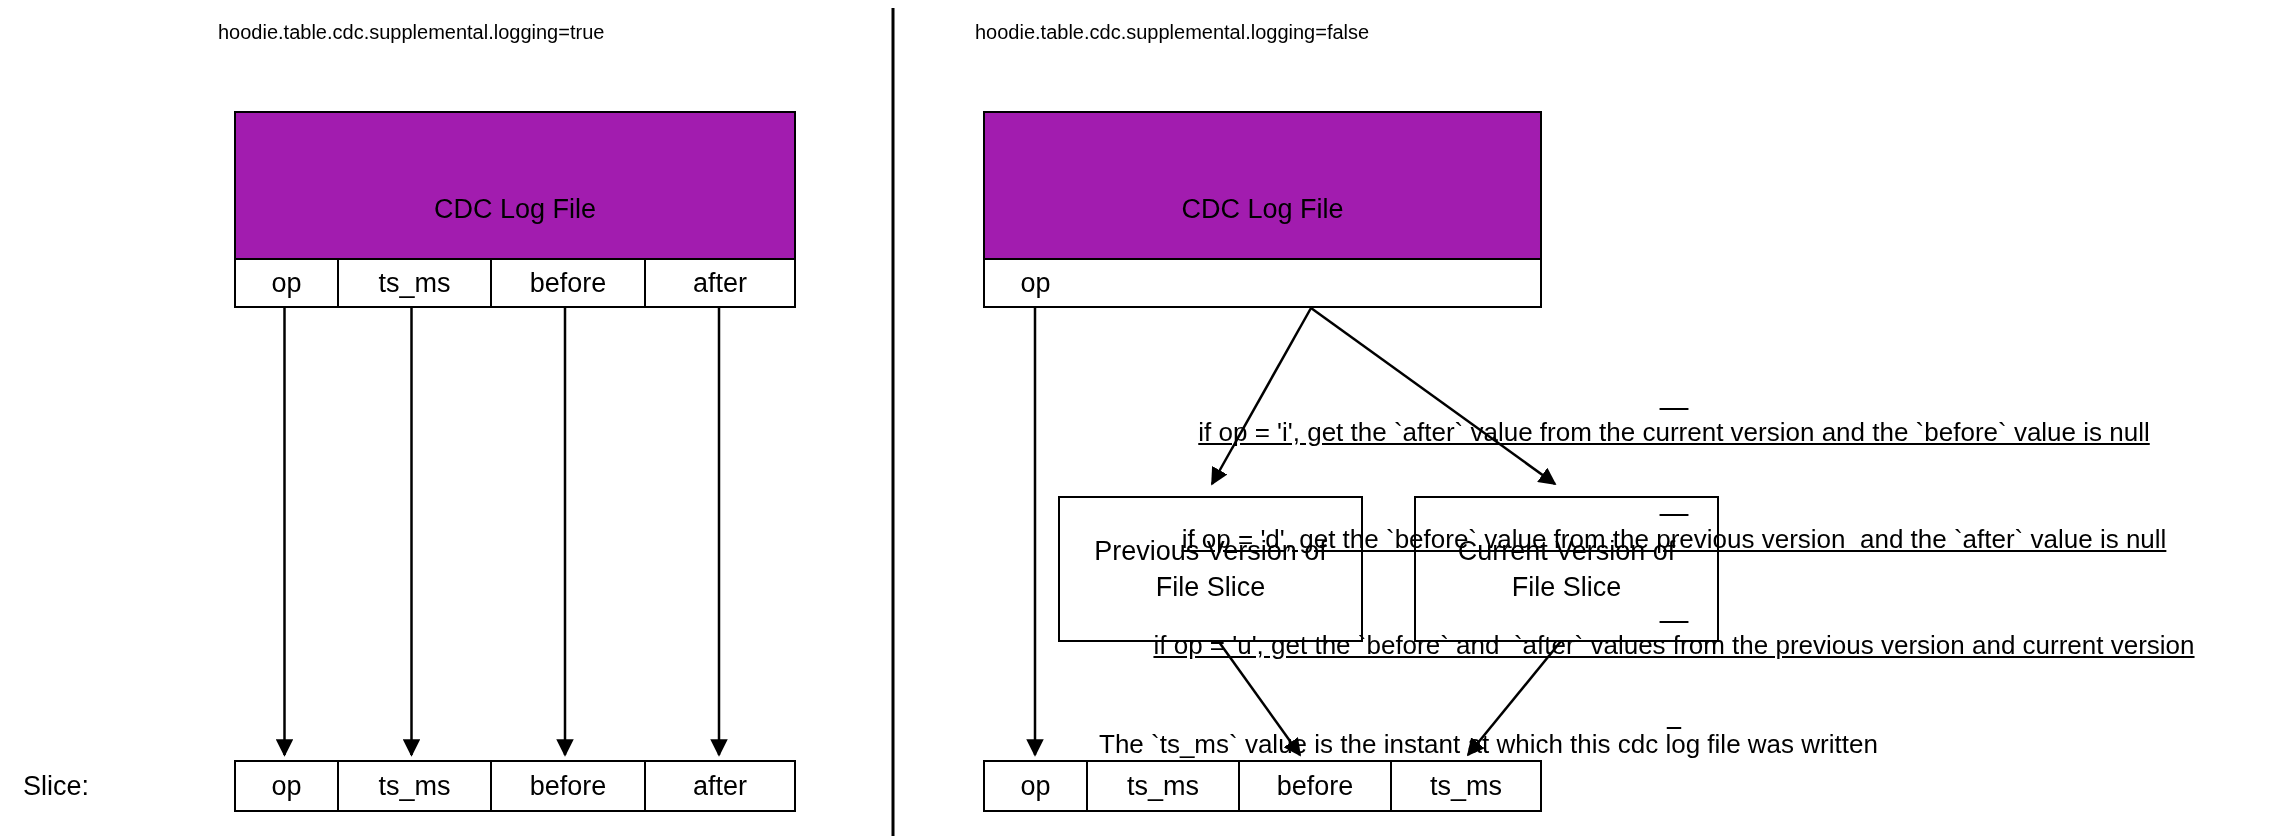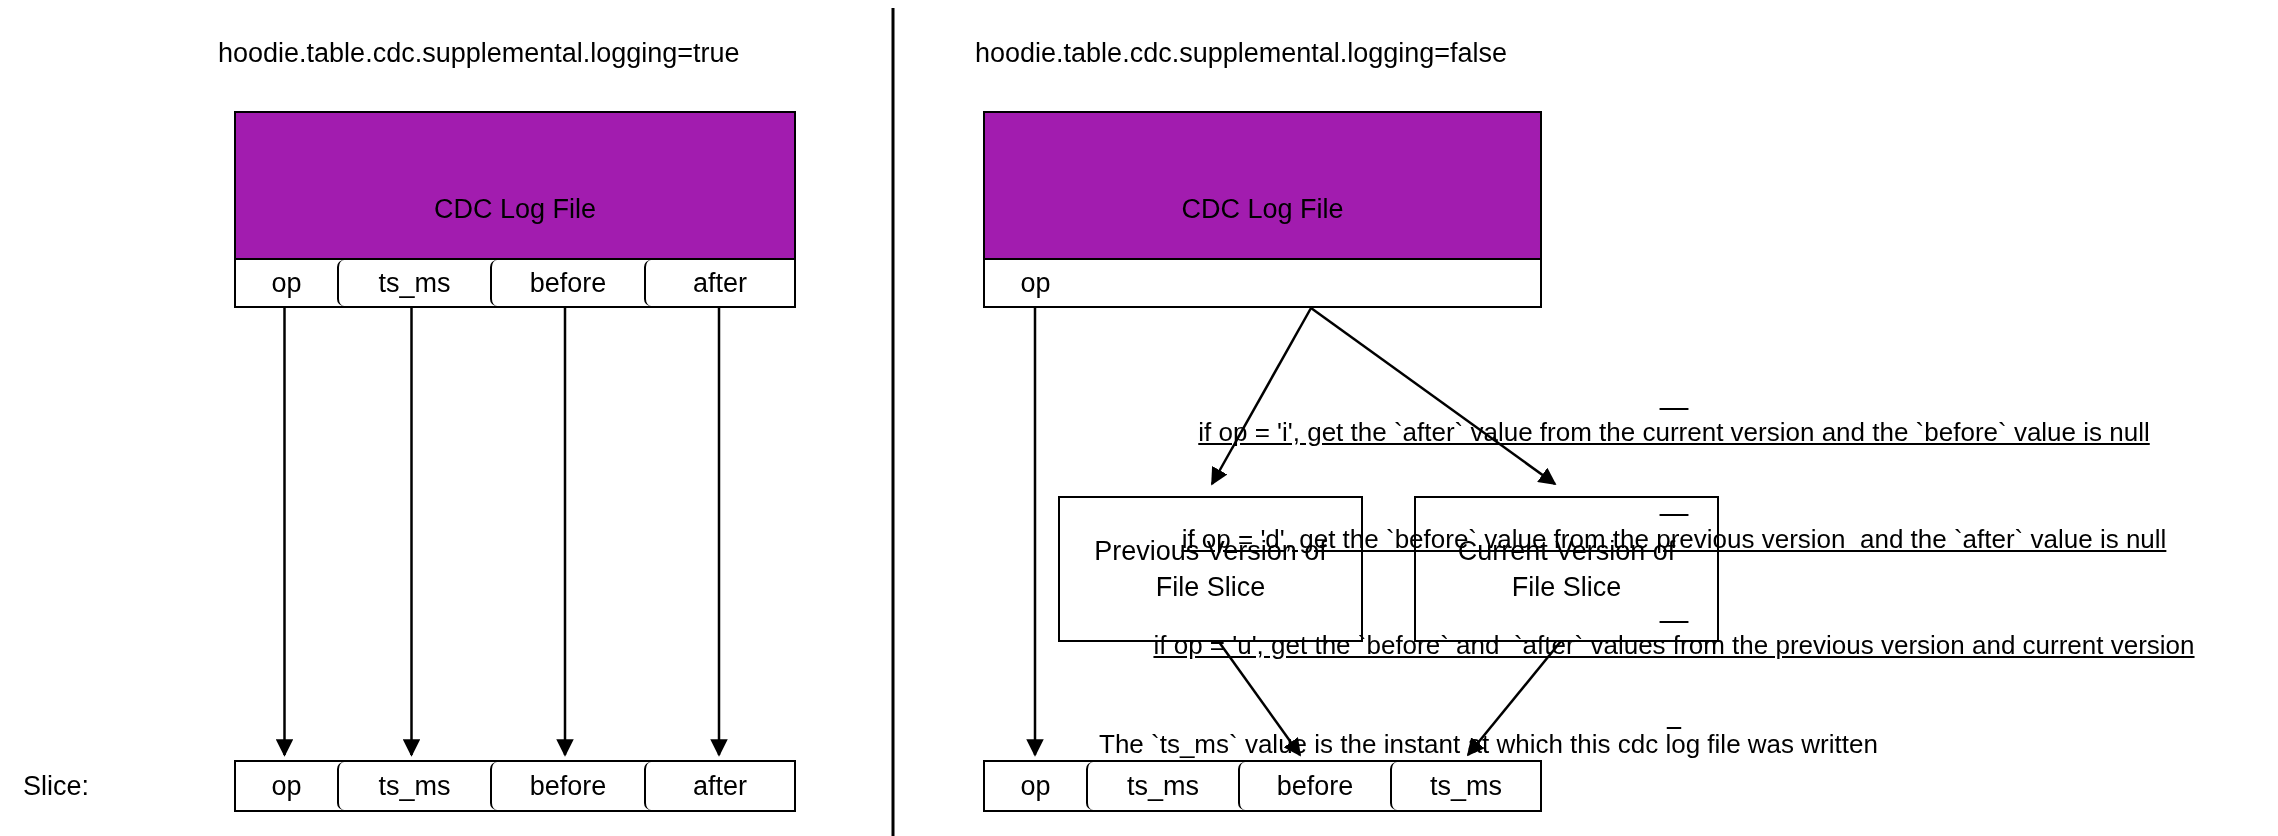--- a/index.html
+++ b/index.html
@@ -18,22 +18,22 @@
   }
   #connectors {
     position: absolute;
     left: 0; top: 0;
     width: 2278px;
     height: 836px;
     z-index: 1;
   }
   .title {
     position: absolute;
-    top: 37px;
-    font-size: 27px;
+    top: 16px;
+    font-size: 20px;
     line-height: 32px;
     white-space: pre;
     z-index: 3;
   }
   .box {
     position: absolute;
     background: #a21caf;
     border: 2.5px solid #000000;
     box-sizing: border-box;
     z-index: 2;
@@ -65,21 +65,21 @@
     z-index: 2;
   }
   .cell {
     display: flex;
     align-items: center;
     justify-content: center;
     font-size: 27px;
     box-sizing: border-box;
     white-space: pre;
   }
-  .cell + .cell { border-left: 2.5px solid #000000; border-radius: 7px; }
+  .cell + .cell { border-left: 2.5px solid #000000; }
   .cell.grow { flex: 1 1 auto; text-align: right; }
   .vbox {
     position: absolute;
     width: 305px;
     height: 146px;
     background: #ffffff;
     border: 2.5px solid #000000;
     box-sizing: border-box;
     display: flex;
     flex-direction: column;

